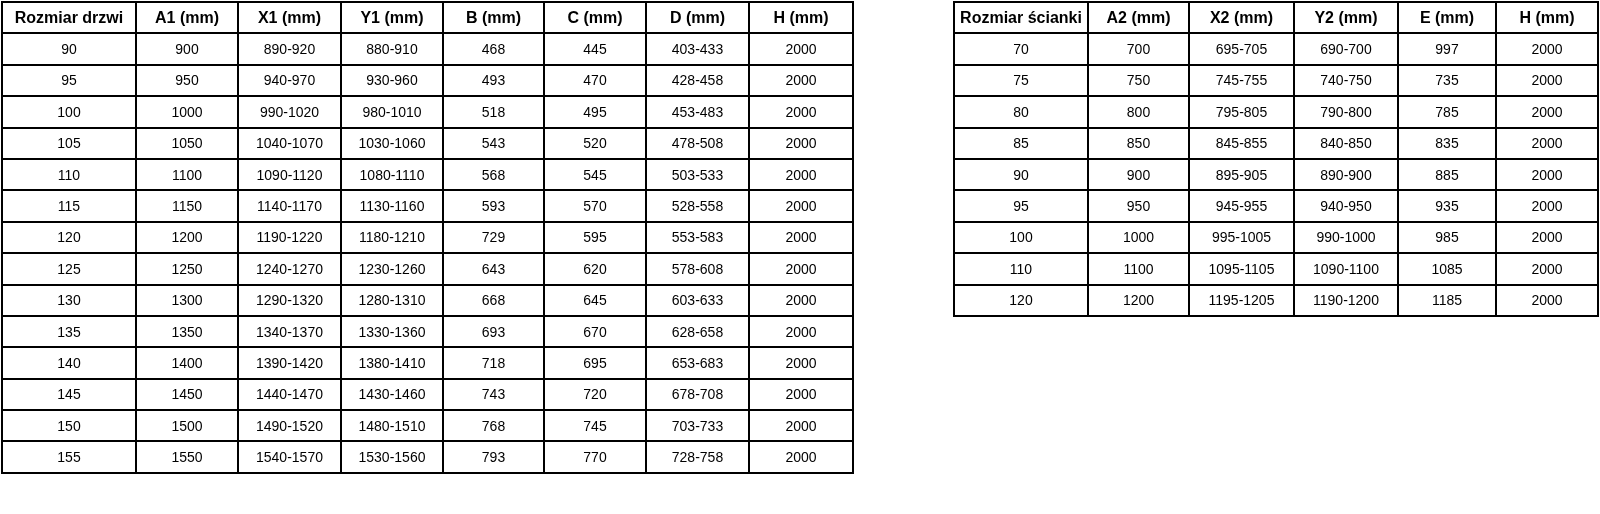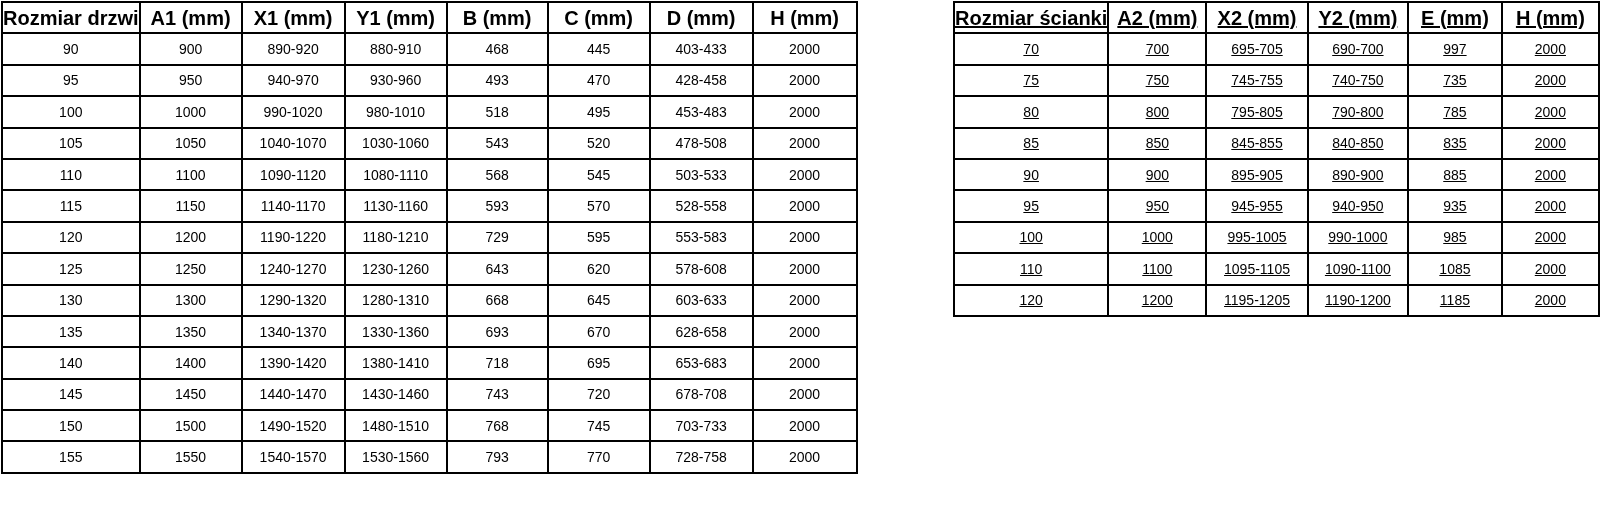--- a/index.html
+++ b/index.html
@@ -16,35 +16,35 @@
     color: #000000;
   }
   table.dim-table {
     border-collapse: collapse;
     table-layout: fixed;
     position: absolute;
     top: 1px;
     background: #ffffff;
   }
   #door-table { left: 1px; }
-  #wall-table { left: 953px; text-decoration: underline; }
+  #wall-table { left: 953px; }
   .dim-table th, .dim-table td {
     border: 2px solid #000000;
     text-align: center;
     vertical-align: middle;
     padding: 0;
     font-size: 14px;
     line-height: 1;
     color: #000000;
     white-space: nowrap;
     overflow: hidden;
   }
   .dim-table th {
     font-weight: bold;
-    font-size: 20px;
+    font-size: 16px;
   }
   .dim-table tr { height: 31.4px; }
 </style>
 </head>
 <body>
 
 <table id="door-table" class="dim-table">
     <colgroup>
       <col style="width: 134px;">
       <col style="width: 102px;">

